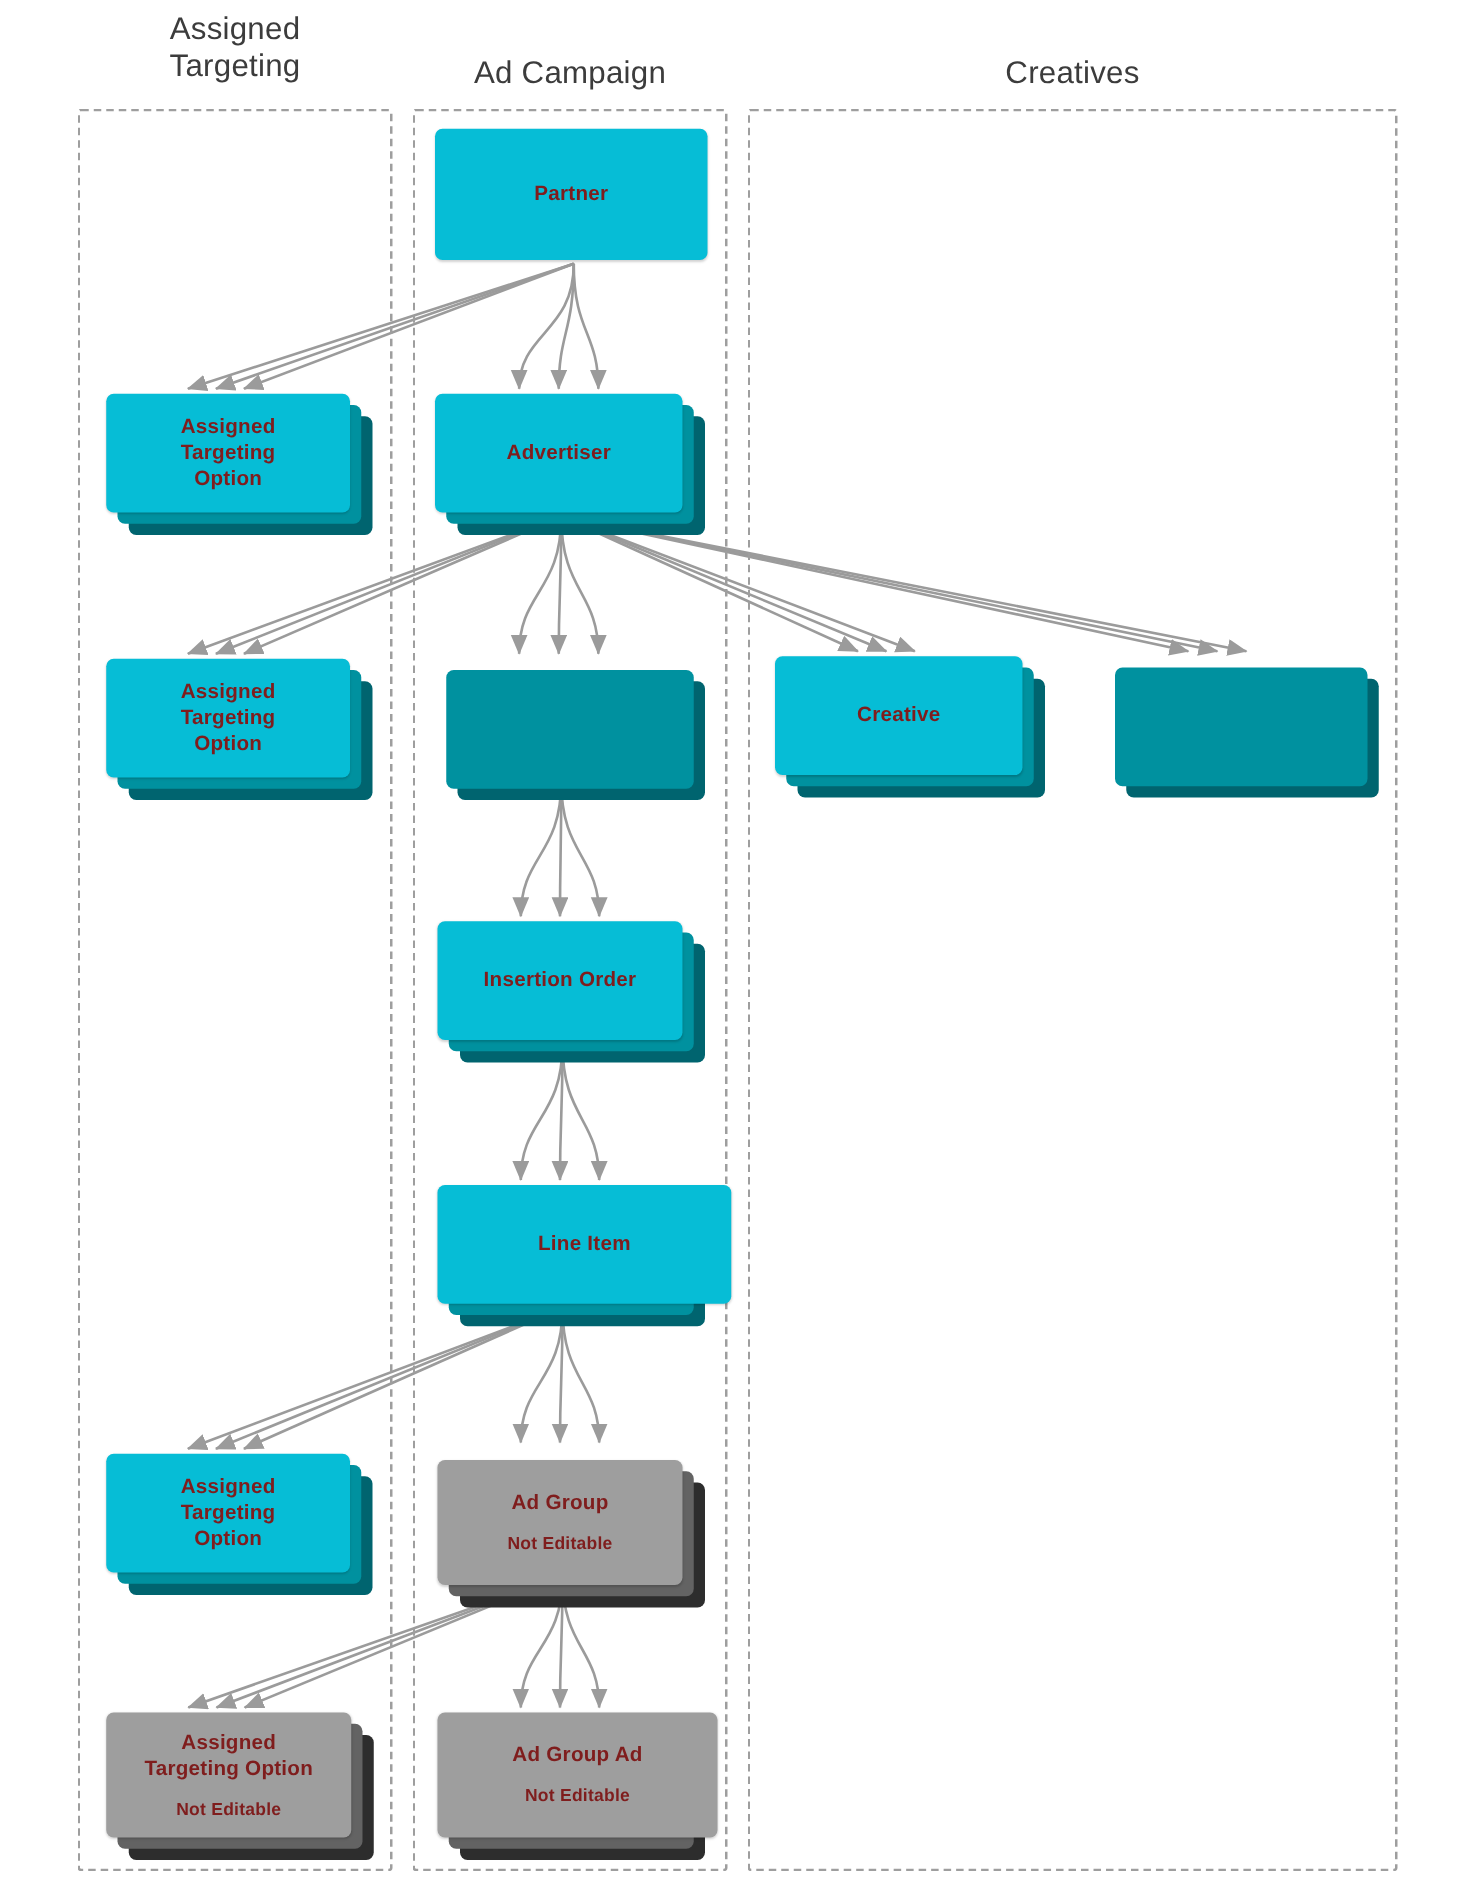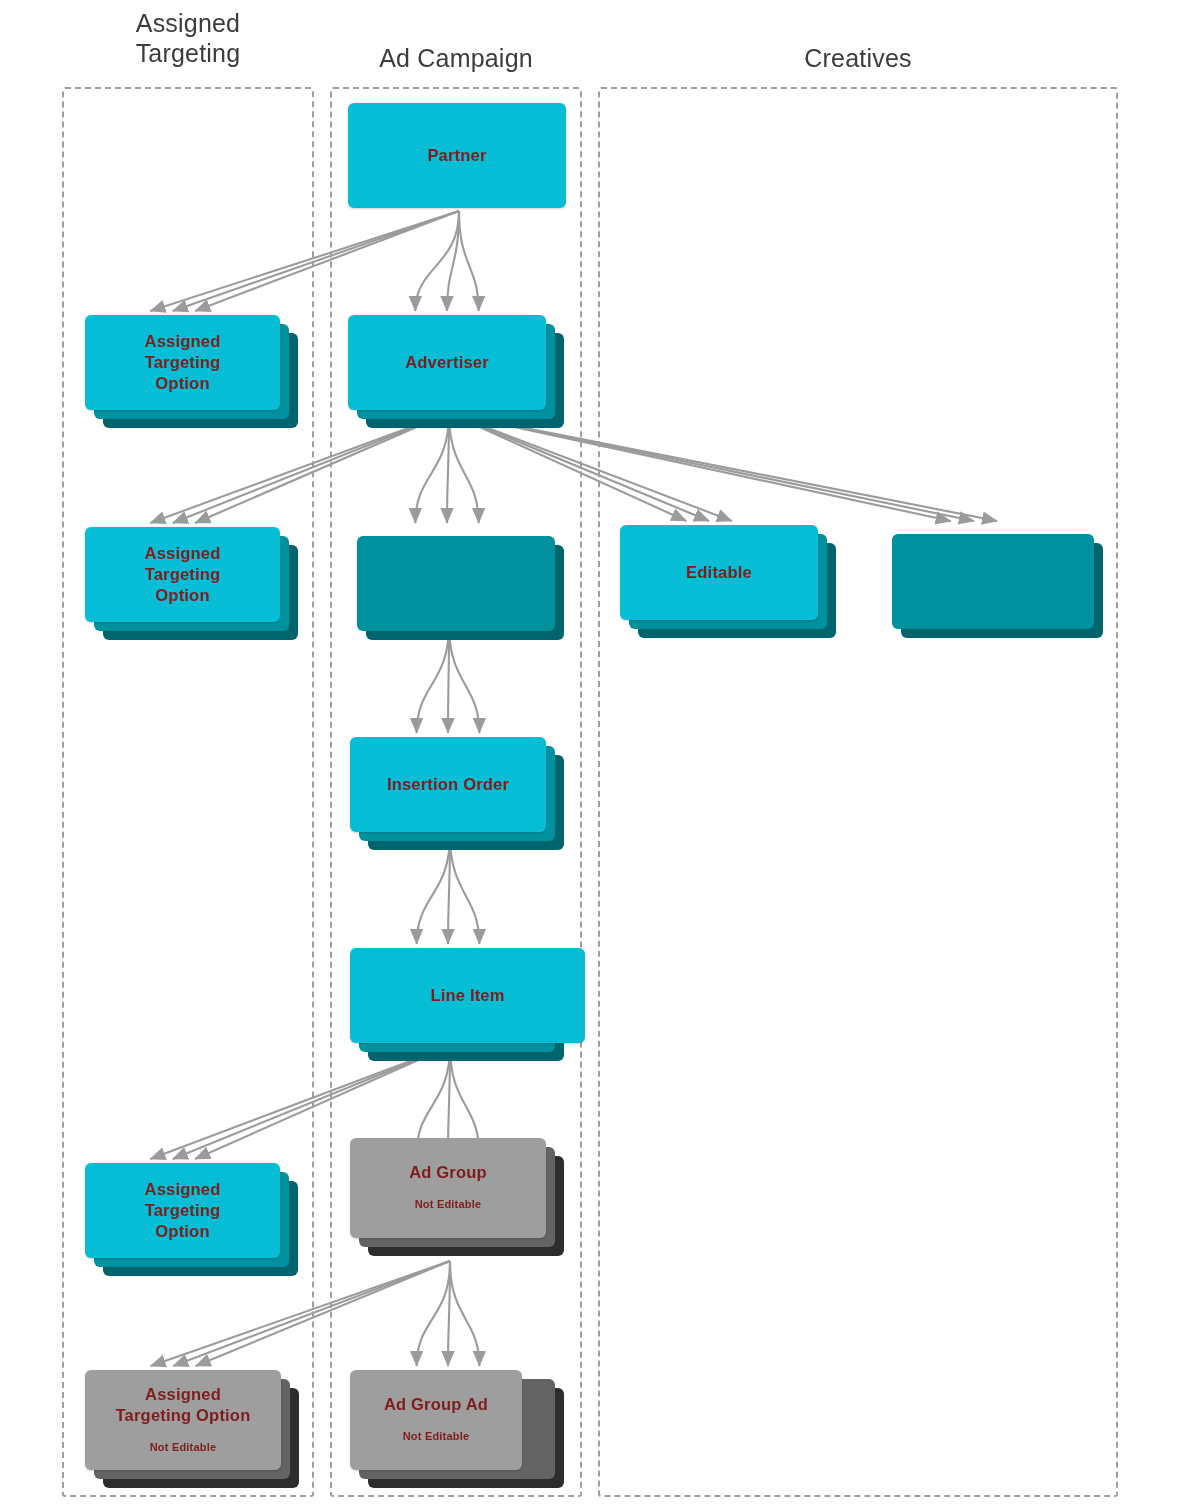--- a/index.html
+++ b/index.html
@@ -64,21 +64,21 @@
 
   .title{
     font-weight:bold;
     font-size:16.5px;
     line-height:21px;
     letter-spacing:.2px;
     white-space:pre-line;
   }
   .sub{
     font-weight:bold;
-    font-size:11px;
+    font-size:14px;
     line-height:15px;
     margin-top:14px;
     letter-spacing:.2px;
     text-align:center;
   }
   .has-sub .title{margin-top:-2px;}
 </style>
 </head>
 <body>
 
@@ -172,21 +172,21 @@
         </div>
       </div>
       <div class="node cy" style="left: 348px; top: 527px; width: 218px; height: 115px;">
         <div class="card l3" style="left: 18px; top: 18px; width: 198px; height: 95px;"></div>
         <div class="card l2" style="left: 9px; top: 9px; width: 198px; height: 95px;"></div>
       </div>
       <div class="node cy" style="left: 620px; top: 525px; width: 218px; height: 115px;">
         <div class="card l3" style="left: 18px; top: 18px; width: 198px; height: 95px;"></div>
         <div class="card l2" style="left: 9px; top: 9px; width: 198px; height: 95px;"></div>
         <div class="card front" style="left: 0px; top: 0px; width: 198px; height: 95px;">
-          <div class="title">Editable</div>
+          <div class="title">Creative</div>
         </div>
       </div>
       <div class="node cy" style="left: 883px; top: 525px; width: 222px; height: 115px;">
         <div class="card l3" style="left: 18px; top: 18px; width: 202px; height: 95px;"></div>
         <div class="card l2" style="left: 9px; top: 9px; width: 202px; height: 95px;"></div>
       </div>
       <div class="node cy" style="left: 350px; top: 737px; width: 216px; height: 115px;">
         <div class="card l3" style="left: 18px; top: 18px; width: 196px; height: 95px;"></div>
         <div class="card l2" style="left: 9px; top: 9px; width: 196px; height: 95px;"></div>
         <div class="card front" style="left: 0px; top: 0px; width: 196px; height: 95px;">
@@ -202,39 +202,39 @@
       </div>
       <div class="node cy" style="left: 85px; top: 1163px; width: 215px; height: 115px;">
         <div class="card l3" style="left: 18px; top: 18px; width: 195px; height: 95px;"></div>
         <div class="card l2" style="left: 9px; top: 9px; width: 195px; height: 95px;"></div>
         <div class="card front" style="left: 0px; top: 0px; width: 195px; height: 95px;">
           <div class="title">Assigned
 Targeting
 Option</div>
         </div>
       </div>
-      <div class="node gy" style="left: 350px; top: 1138px; width: 216px; height: 120px;">
+      <div class="node gy" style="left: 350px; top: 1168px; width: 216px; height: 120px;">
         <div class="card l3" style="left: 18px; top: 18px; width: 196px; height: 100px;"></div>
         <div class="card l2" style="left: 9px; top: 9px; width: 196px; height: 100px;"></div>
         <div class="card front has-sub" style="left: 0px; top: 0px; width: 196px; height: 100px;">
           <div class="title">Ad Group</div>
           <div class="sub">Not Editable</div>
         </div>
       </div>
       <div class="node gy" style="left: 85px; top: 1370px; width: 216px; height: 120px;">
         <div class="card l3" style="left: 18px; top: 18px; width: 196px; height: 100px;"></div>
         <div class="card l2" style="left: 9px; top: 9px; width: 196px; height: 100px;"></div>
         <div class="card front has-sub" style="left: 0px; top: 0px; width: 196px; height: 100px;">
           <div class="title">Assigned
 Targeting Option</div>
           <div class="sub">Not Editable</div>
         </div>
       </div>
       <div class="node gy" style="left: 350px; top: 1370px; width: 216px; height: 120px;">
         <div class="card l3" style="left: 18px; top: 18px; width: 196px; height: 100px;"></div>
         <div class="card l2" style="left: 9px; top: 9px; width: 196px; height: 100px;"></div>
-        <div class="card front has-sub" style="left: 0px; top: 0px; width: 172px; height: 100px;">
+        <div class="card front has-sub" style="left: 0px; top: 0px; width: 224px; height: 100px;">
           <div class="title">Ad Group Ad</div>
           <div class="sub">Not Editable</div>
         </div>
       </div>
     </div>
 </div>
 
 </body></html>

